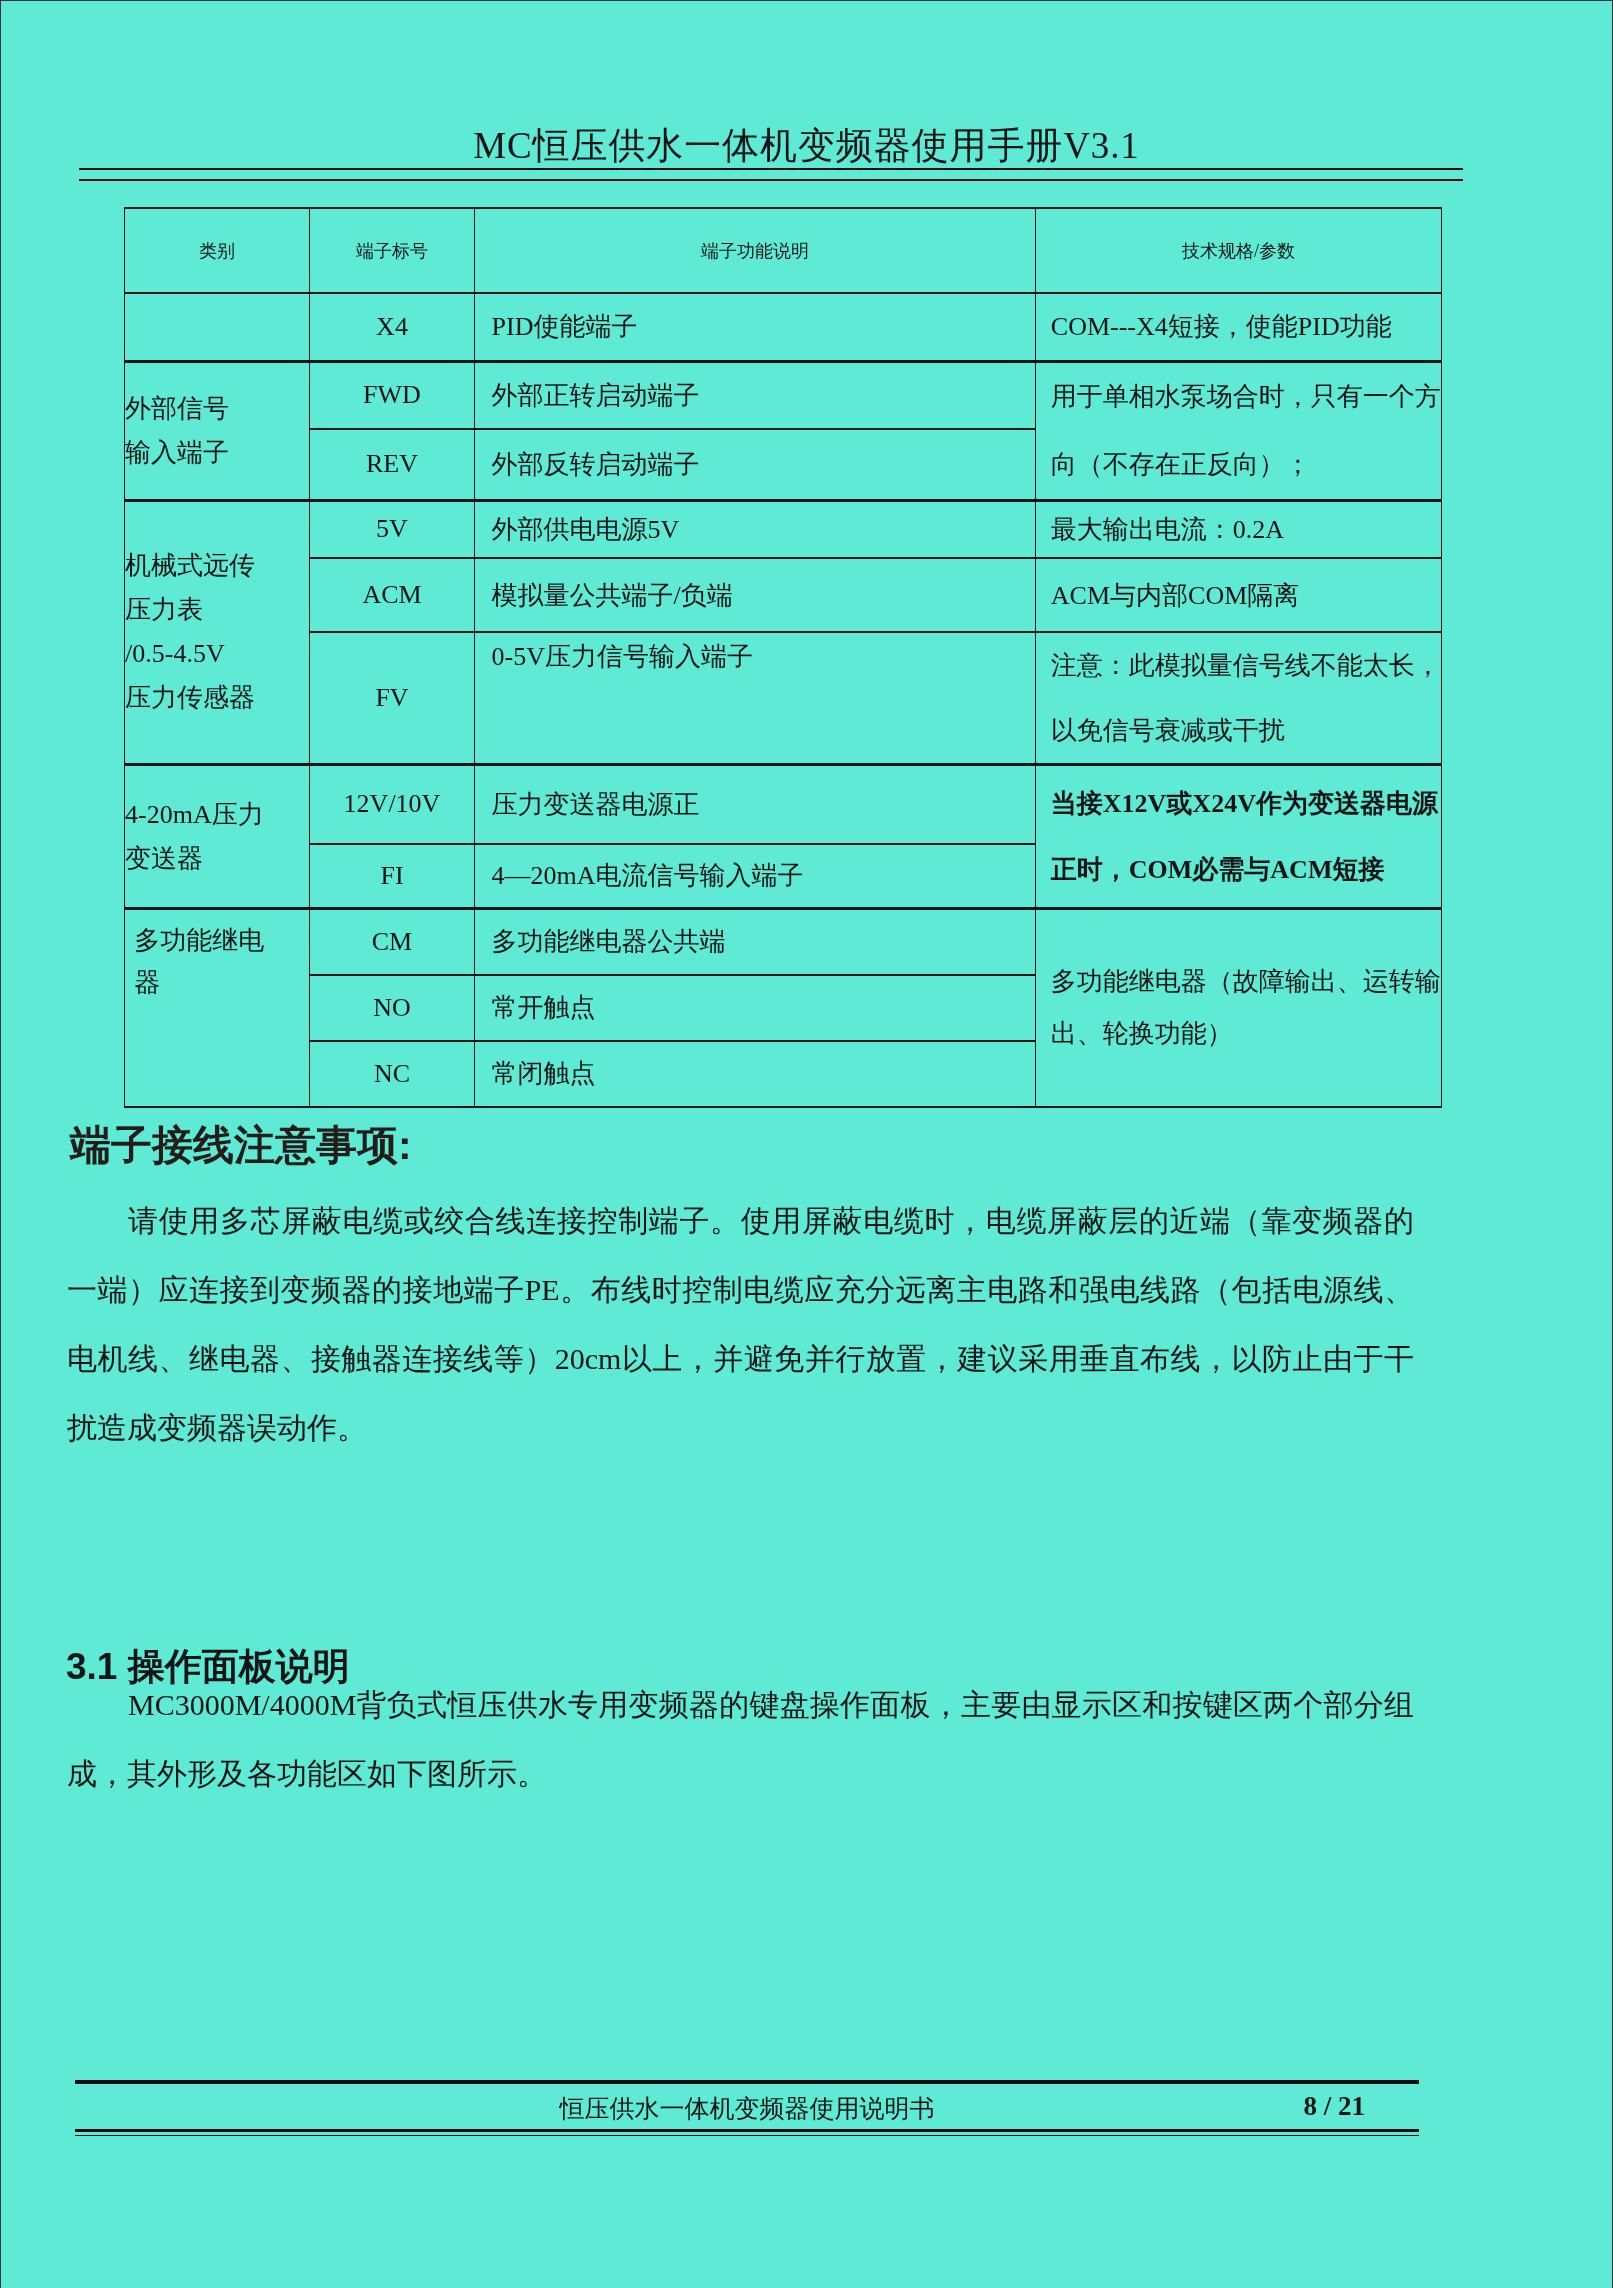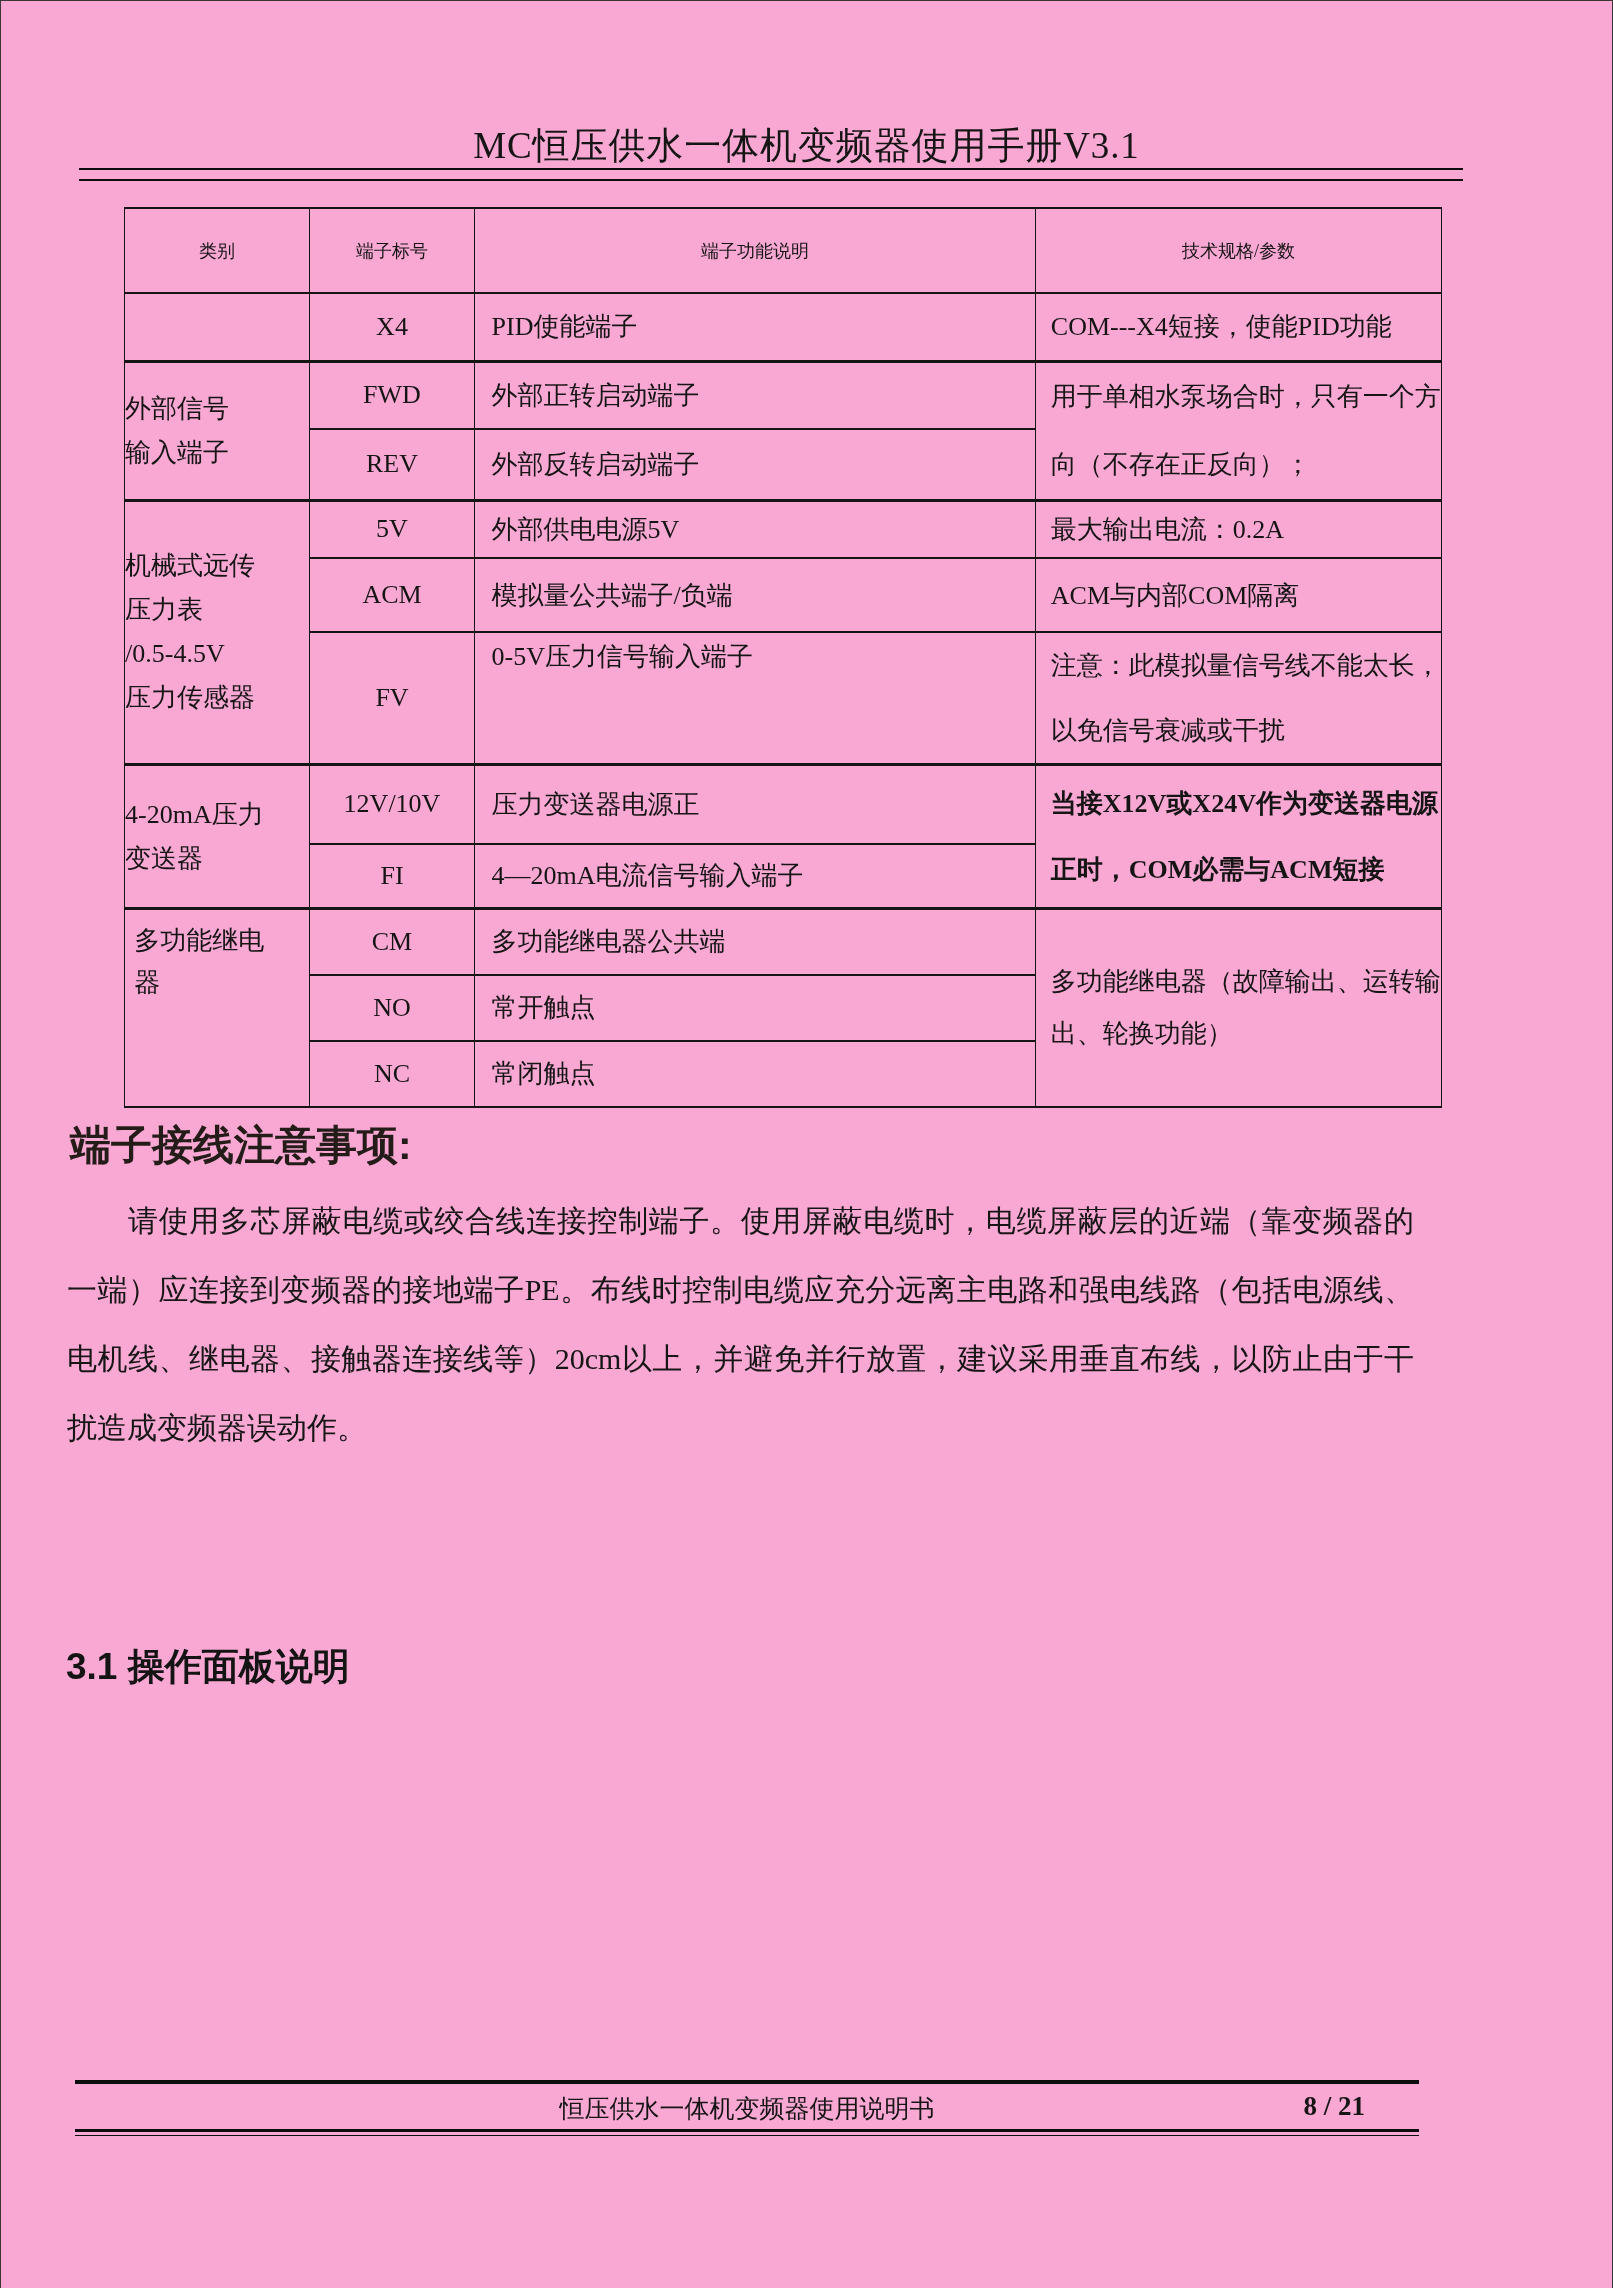--- a/index.html
+++ b/index.html
@@ -1,19 +1,19 @@
 <!DOCTYPE html>
 <html style="font-size:14.8px"><head>
 <meta charset="utf-8">
 <style>
   html,body{margin:0;padding:0;background:#ffffff;}
   .page{
     position:relative;
     width:1613px;height:2289px;
-    background:#f9a8d4;
+    background:#5eead4;
     border:1.8px solid #3b3533;
     box-sizing:border-box;
     overflow:hidden;
     font-family:"Liberation Serif","DejaVu Serif",serif;
     color:#151515;
   }
   .doc-title{
     position:absolute;top:120px;left:0;width:100%;
     text-align:center;font-size:37px;letter-spacing:0.9px;
   }
@@ -183,20 +183,21 @@
       <td class="term">NC</td>
       <td class="func">常闭触点</td>
     </tr>
   </tbody>
     </table>
 
   <div class="h-wiring">端子接线注意事项:</div>
   <div class="body-para para-wiring">请使用多芯屏蔽电缆或绞合线连接控制端子。使用屏蔽电缆时，电缆屏蔽层的近端（靠变频器的一端）应连接到变频器的接地端子PE。布线时控制电缆应充分远离主电路和强电线路（包括电源线、电机线、继电器、接触器连接线等）20cm以上，并避免并行放置，建议采用垂直布线，以防止由于干扰造成变频器误动作。</div>
 
   <div class="h-sub">3.1 操作面板说明</div>
+  <div class="body-para para-panel">MC3000M/4000M背负式恒压供水专用变频器的键盘操作面板，主要由显示区和按键区两个部分组成，其外形及各功能区如下图所示。</div>
 
   <div class="footer-rule-top"></div>
   <div class="footer-row">
     <span>恒压供水一体机变频器使用说明书</span>
     <span class="footer-page">8 / 21</span>
   </div>
   <div class="footer-rule-bottom"></div>
 
 </div>
 

